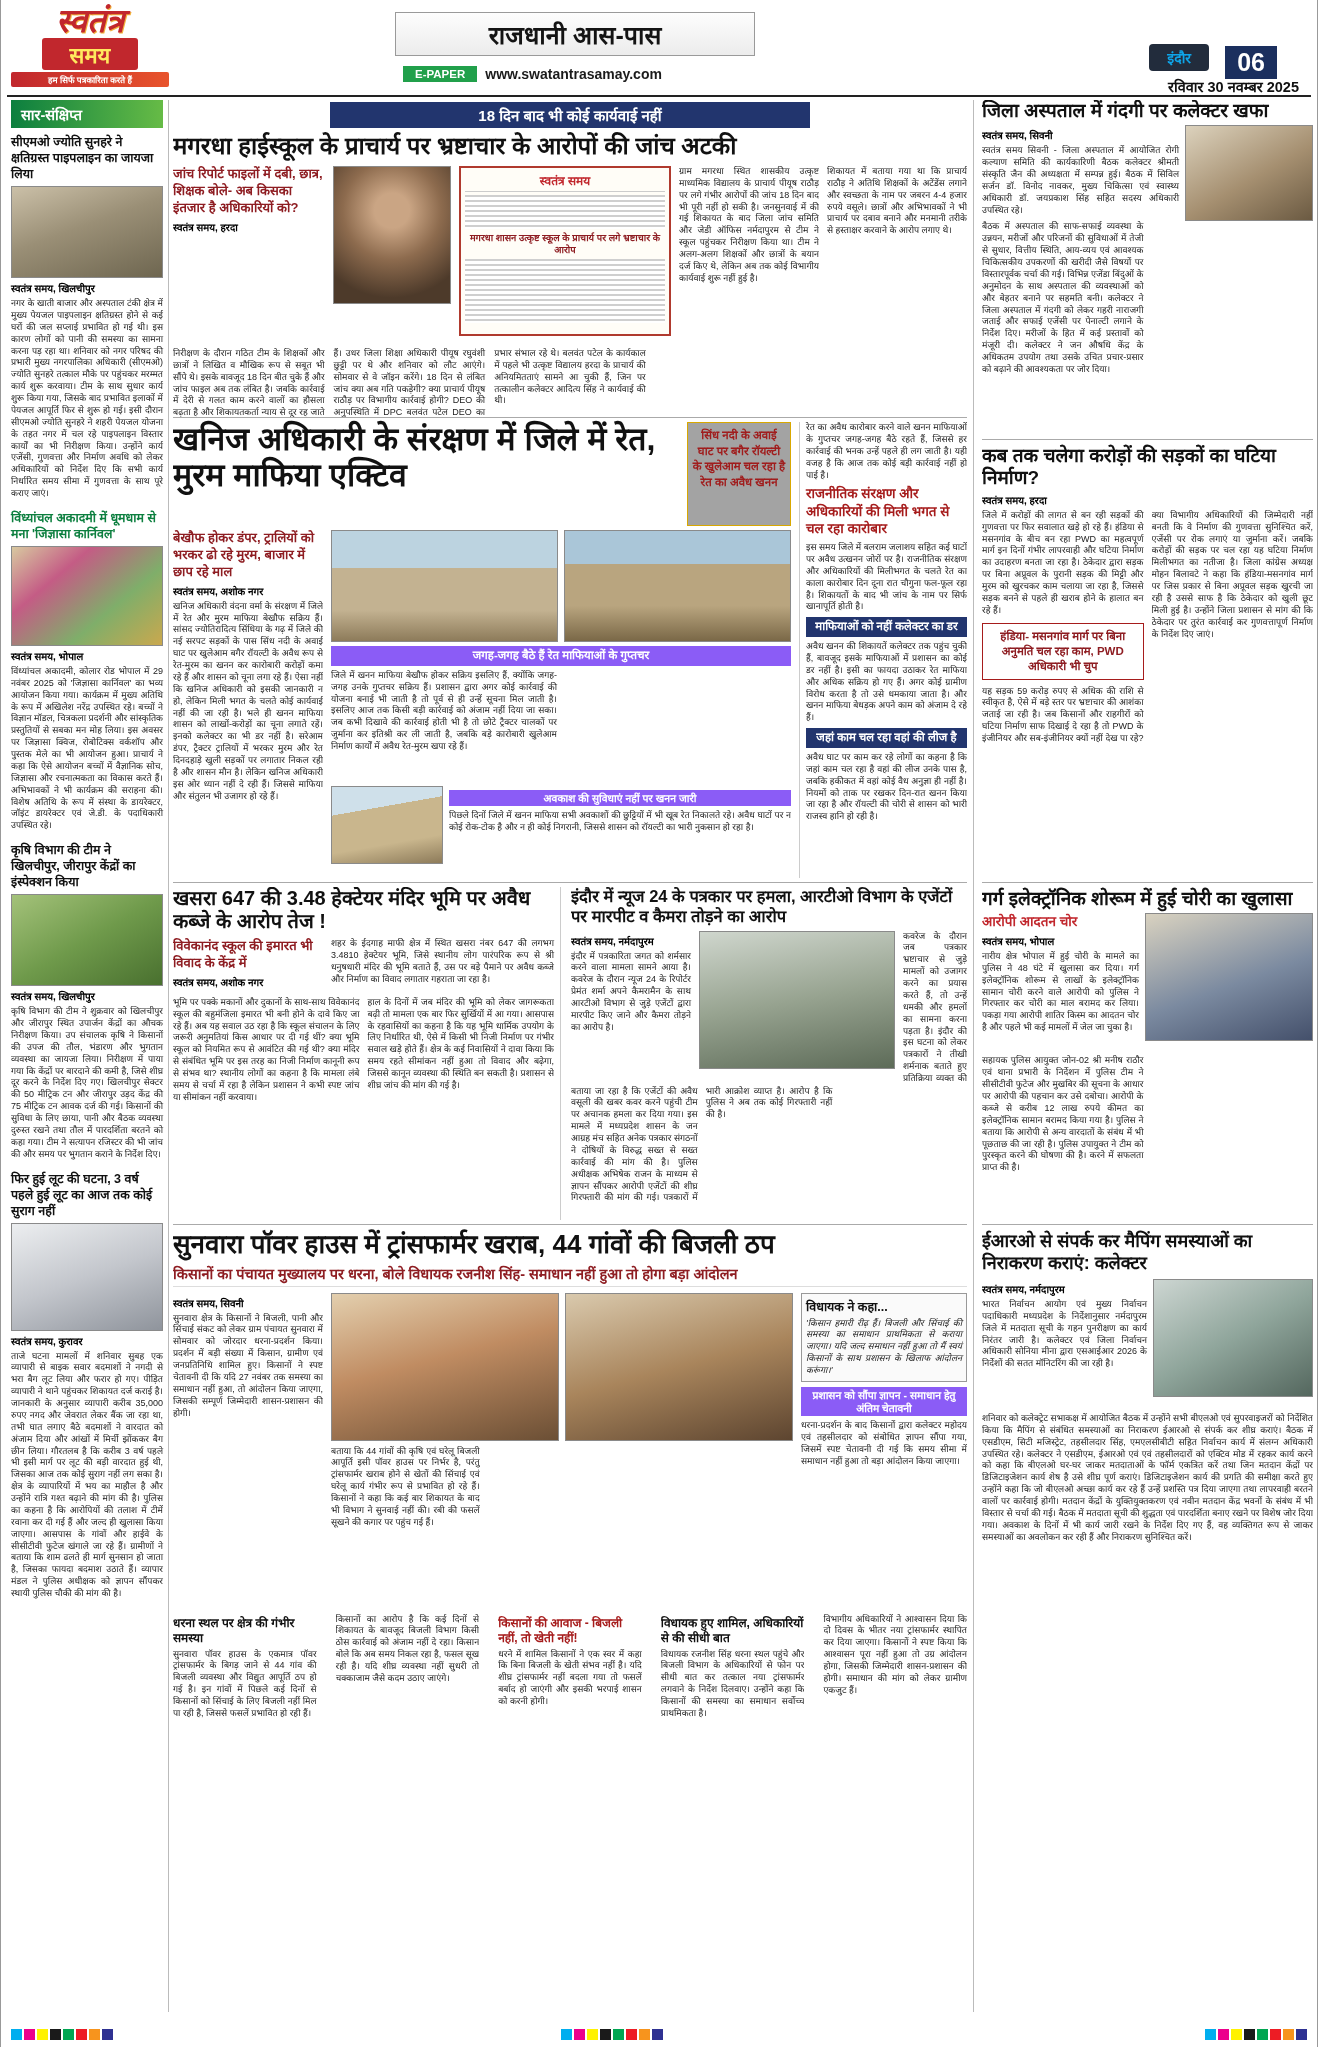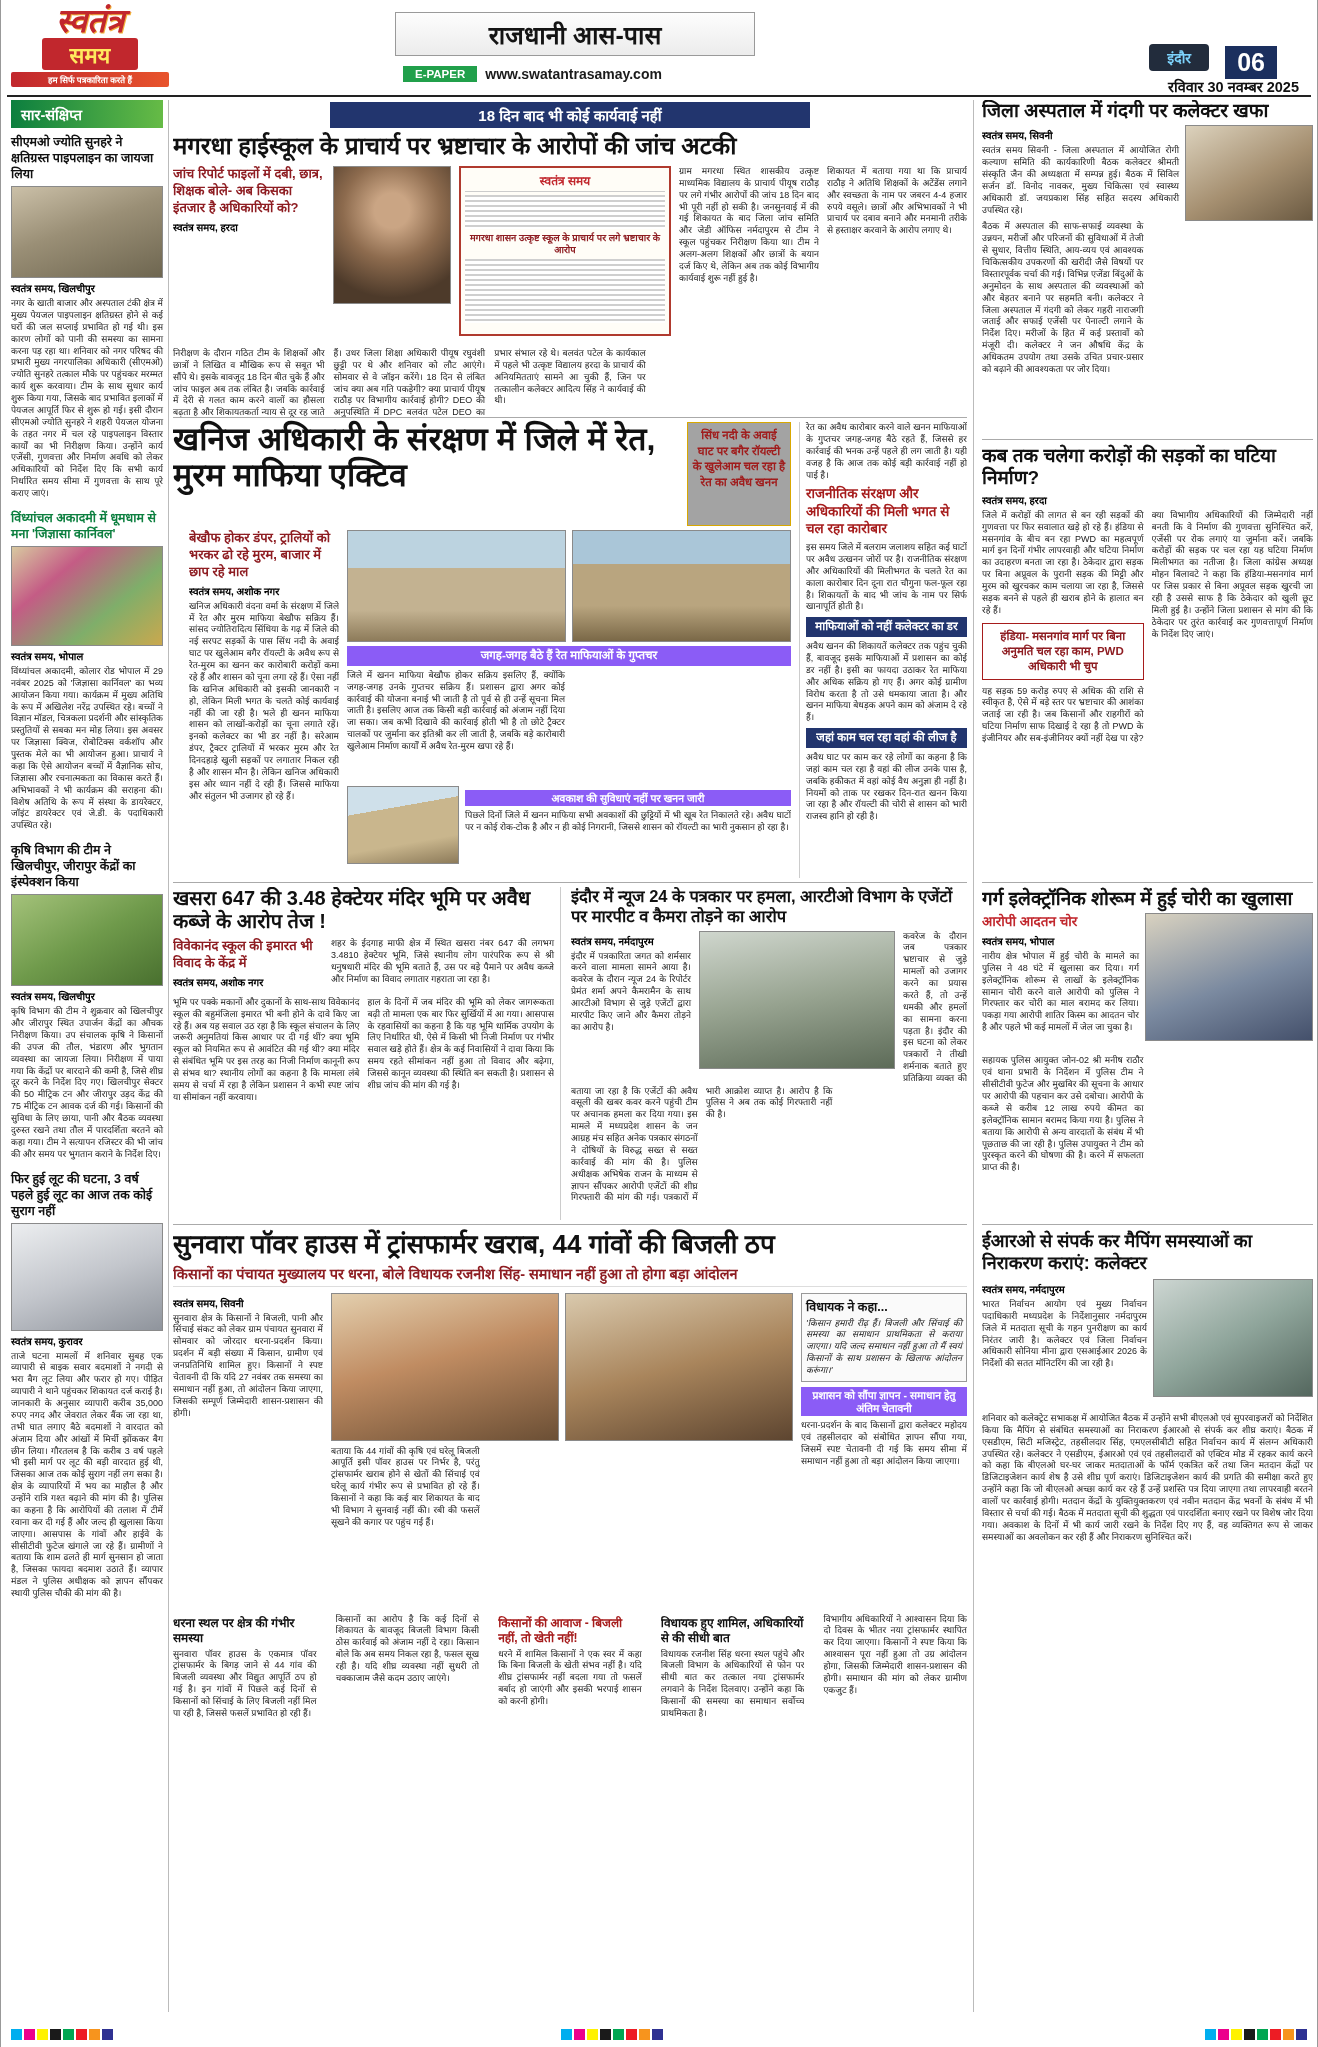--- a/index.html
+++ b/index.html
@@ -28,21 +28,21 @@
 .logo{position:absolute;left:4px;top:4px;width:158px;text-align:center;}
 .logo-top{font-size:33px;font-weight:800;font-style:italic;color:#c1272d;line-height:1.0;text-shadow:1px 1px 0 #f2b33d;}
 .logo-box{background:#c1272d;color:#ffe95e;font-weight:800;font-size:22px;width:96px;margin:1px auto 2px;padding:1px 0;border-radius:3px;}
 .logo-tag{background:linear-gradient(90deg,#c1272d,#e8542c);color:#fff;font-size:8.5px;font-weight:bold;padding:2px 0;border-radius:2px;}
 .section-band{position:absolute;left:388px;top:12px;width:360px;text-align:center;
   font-size:25px;font-weight:800;color:#141414;border:1px solid #9a9a9a;
   padding:4px 0;background:linear-gradient(#fdfdfd,#ececec);}
 .epaper-row{position:absolute;left:396px;top:66px;display:flex;align-items:center;gap:8px;}
 .epaper{background:#21a04b;color:#fff;font-weight:800;font-size:11.5px;padding:2px 12px;}
 .website{font-size:14px;font-weight:bold;color:#1b1b1b;}
-.city-badge{position:absolute;right:102px;top:44px;background:#222c3c;color:#7dd3fc;font-weight:800;
+.city-badge{position:absolute;right:102px;top:44px;background:#222c3c;color:#0ea5e9;font-weight:800;
   font-size:14px;padding:4px 18px;border-radius:4px;}
 .pagenum{position:absolute;right:34px;top:38px;background:#1b2f5e;color:#fff;font-weight:800;
   font-size:25px;padding:2px 12px;margin-top:8px;}
 .hdr-date{position:absolute;right:12px;top:76px;font-size:14.5px;font-weight:800;}
 
 
 .sidebar{position:absolute;left:6px;top:100px;width:162px;height:1912px;overflow:hidden;
   padding:0 5px 0 4px;border-right:1px solid #bbb;}
 .sb-title{background:linear-gradient(90deg,#0c7f3f,#66bb46);color:#fff;font-weight:800;
   font-size:14.5px;padding:4px 10px;margin-bottom:6px;}
@@ -78,21 +78,21 @@
 
 
 .story-b{height:465px;overflow:hidden;border-bottom:1px solid #aaa;display:flex;gap:8px;padding:4px 0;}
 .b-left{width:618px;flex:none;}
 .b-right{flex:1;overflow:hidden;border-left:1px solid #ccc;padding-left:6px;}
 .b-top{display:flex;gap:8px;height:104px;}
 .b-top h1{flex:1;font-size:32px;font-weight:800;line-height:1.12;}
 .yellow-box{width:104px;flex:none;background:#a3a3a3;color:#a01d1d;font-weight:800;font-size:11.5px;
   padding:5px 4px;text-align:center;line-height:1.35;border:1px solid #d9a800;}
 .b-mid{display:flex;gap:8px;height:350px;overflow:hidden;margin-top:4px;}
-.b-col1{width:150px;flex:none;overflow:hidden;margin-left:16px;}
+.b-col1{width:150px;flex:none;overflow:hidden;}
 .b-center{flex:1;overflow:hidden;}
 .b-photos{display:flex;gap:6px;height:112px;}
 .b-photos .photo{flex:1;}
 .ph-trucks1{background:linear-gradient(180deg,#bcd3e0 0 34%,#c3b291 34% 72%,#8d7b5a 100%);}
 .ph-trucks2{background:linear-gradient(180deg,#aac6d8 0 30%,#b9a57f 30% 68%,#7a6847 100%);}
 .b-cols{height:112px;overflow:hidden;}
 .b-bottom{display:flex;gap:6px;margin-top:4px;height:86px;overflow:hidden;}
 .ph-mining{width:112px;height:78px;background:linear-gradient(170deg,#cfe0ea 0 30%,#c9b68d 30% 70%,#8d7b5a);}
 .b-bottom-right{flex:1;overflow:hidden;}
 

